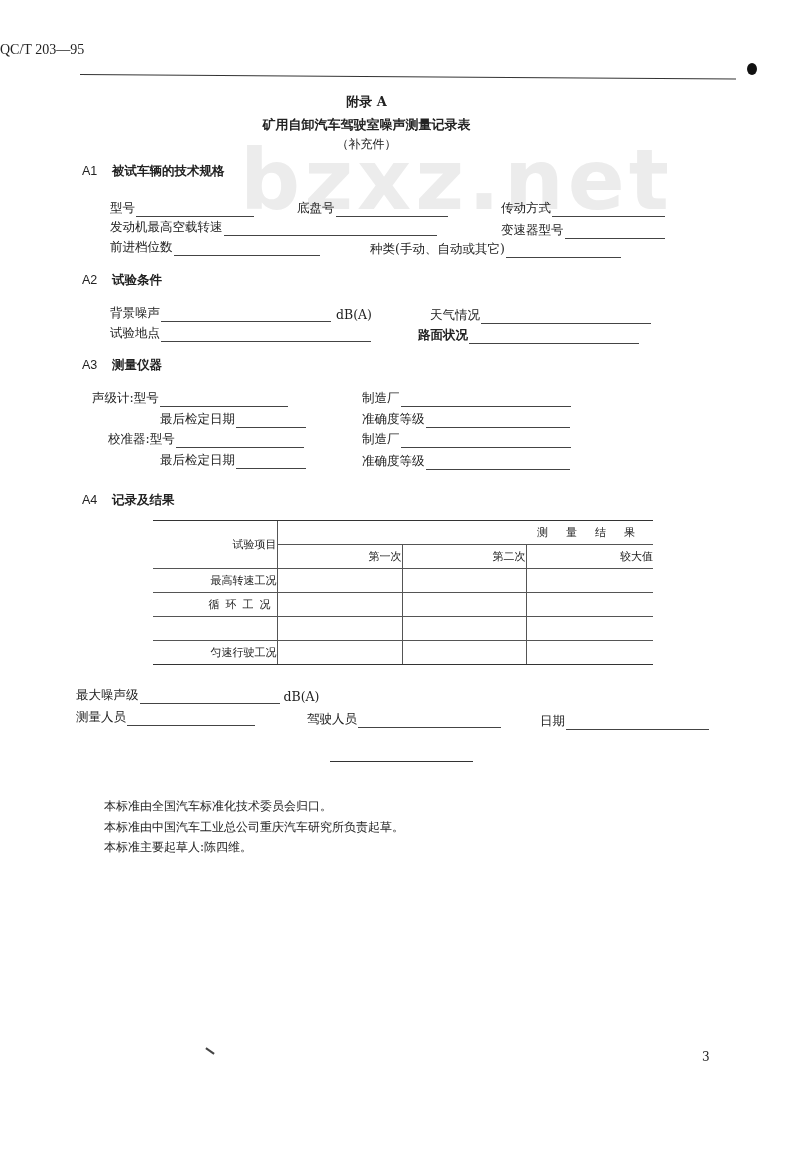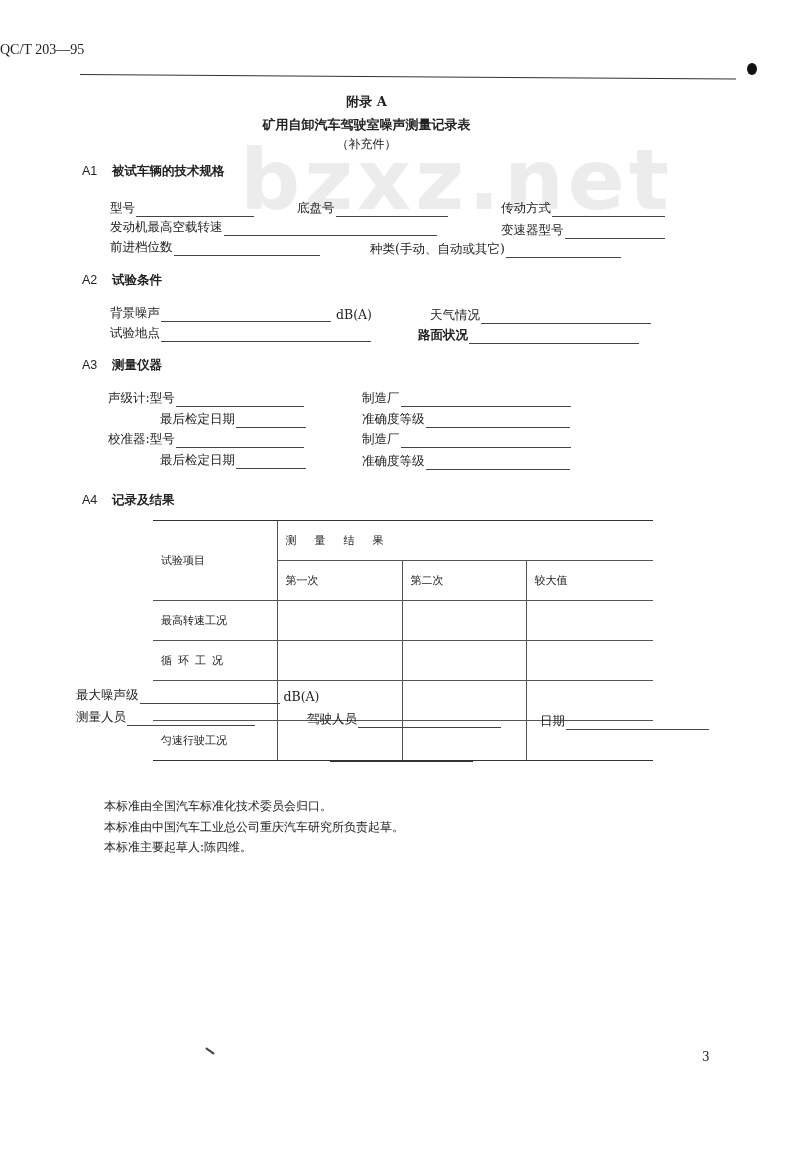--- a/index.html
+++ b/index.html
@@ -24,21 +24,21 @@
   .form-title { top: 116px; font-size: 13px; font-weight: bold; }
   .form-sub { top: 136px; font-size: 12px; }
   .sec { font-size: 12.5px; font-weight: bold; }
   .sec .num { font-weight: normal; font-family: "Liberation Sans", sans-serif; display: inline-block; width: 30px; }
   .fld { font-size: 12.5px; white-space: nowrap; display: flex; align-items: flex-end; }
   .line { display: inline-block; border-bottom: 1px solid #444; height: 12px; margin-left: 1px; }
   table.res {
     position: absolute; left: 153px; top: 520px; width: 500px;
     border-collapse: collapse; font-size: 11px;
   }
-  table.res td { border-top: 1px solid #555; border-bottom: 1px solid #555; text-align: left; height: 23px; padding: 8px; }
+  table.res td { border-top: 1px solid #555; border-bottom: 1px solid #555; text-align: right; height: 23px; padding: 0; }
   table.res td.vl { border-left: 1px solid #555; }
   table.res tr.top td { border-top: 1.8px solid #333; }
   table.res tr.last td { border-bottom: 1.8px solid #333; }
   .spread { letter-spacing: 18px; }
   .spread2 { letter-spacing: 6px; }
   .hr-end { left: 330px; top: 761px; width: 143px; border-top: 1px solid #333; height: 0; }
   .notes { left: 104px; top: 796px; font-size: 12px; line-height: 20.5px; }
   .notes .h { font-weight: bold; }
   .page-no { left: 702px; top: 1050px; font-size: 12px; }
   .speck { left: 205px; top: 1050px; width: 10px; height: 2px; background: #444; transform: rotate(35deg); }
@@ -106,21 +106,21 @@
       <span class="line" style="width:210px"></span>
   </div>
   <div class="abs fld" style="left:418px; top:327px;font-weight:bold;">
     <span>路面状况</span>
       <span class="line" style="width:170px"></span>
   </div>
 
   <div class="abs sec" style="left:82px; top:357px;">
     <span class="num">A3</span><span>测量仪器</span>
   </div>
-  <div class="abs fld" style="left:108px; top:390px;">
+  <div class="abs fld" style="left:92px; top:390px;">
     <span>声级计:型号</span>
       <span class="line" style="width:128px"></span>
   </div>
   <div class="abs fld" style="left:362px; top:390px;">
     <span>制造厂</span>
       <span class="line" style="width:170px"></span>
   </div>
   <div class="abs fld" style="left:160px; top:411px;">
     <span>最后检定日期</span>
       <span class="line" style="width:70px"></span>

